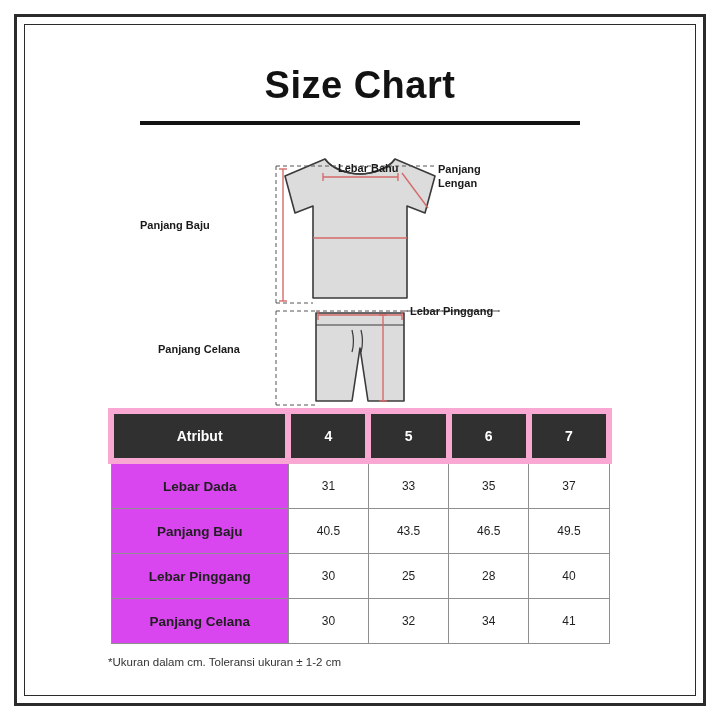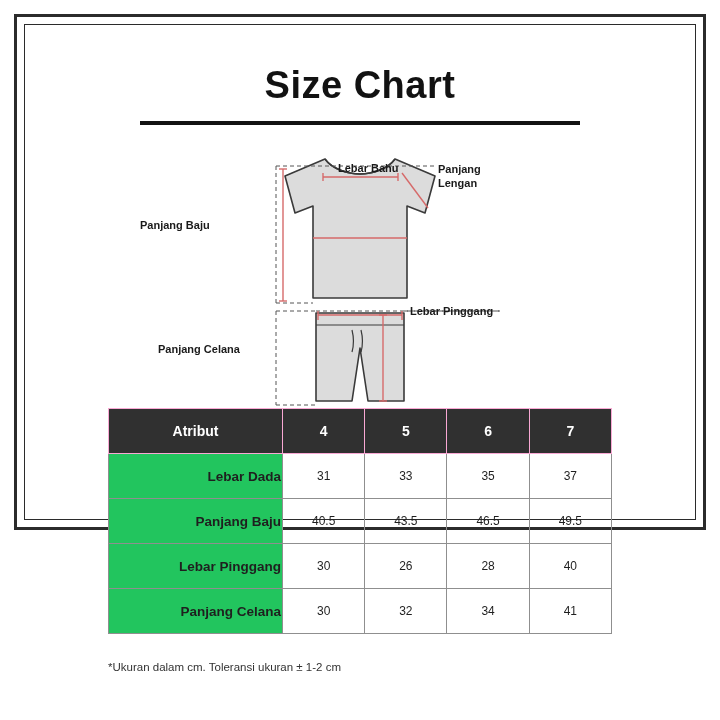--- a/index.html
+++ b/index.html
@@ -10,21 +10,21 @@
   body {
     width: 720px;
     height: 720px;
     font-family: "Liberation Sans", sans-serif;
     color: #1a1a1a;
     overflow: hidden;
   }
   .page {
     position: relative;
     width: 720px;
-    height: 544px;
+    height: 720px;
     box-sizing: border-box;
   }
   
   .frame-outer {
     position: absolute;
     left: 14px;
     top: 14px;
     right: 14px;
     bottom: 14px;
     border: 3px solid #2b2b2b;
@@ -94,33 +94,32 @@
     height: 42px;
     text-align: center;
     font-size: 12px;
     color: #1f1f1f;
   }
   table.size-table thead th {
     background: #303030;
     color: #ffffff;
     font-weight: bold;
     font-size: 14px;
-    border: 1px solid #f9a8d4;
+    border: 6px solid #f9a8d4;
   }
   table.size-table thead th.attr-head {
     width: 34%;
   }
   table.size-table tbody td.attr-cell {
-    background: #22c55e;
+    background: #d946ef;
     font-weight: bold;
     font-size: 13.5px;
-    text-align: right;
   }
   .note {
-    margin-top: 27px;
+    margin-top: 12px;
     font-size: 11.5px;
     color: #333333;
   }
 
   
   .lbl {
     font-family: "Liberation Sans", sans-serif;
     font-size: 11px;
     font-weight: bold;
     fill: #1a1a1a;
@@ -220,21 +219,21 @@
           <tr>
             <td class="attr-cell">Panjang Baju</td>
             <td>40.5</td>
             <td>43.5</td>
             <td>46.5</td>
             <td>49.5</td>
           </tr>
           <tr>
             <td class="attr-cell">Lebar Pinggang</td>
             <td>30</td>
-            <td>26</td>
+            <td>25</td>
             <td>28</td>
             <td>40</td>
           </tr>
           <tr>
             <td class="attr-cell">Panjang Celana</td>
             <td>30</td>
             <td>32</td>
             <td>34</td>
             <td>41</td>
           </tr>

